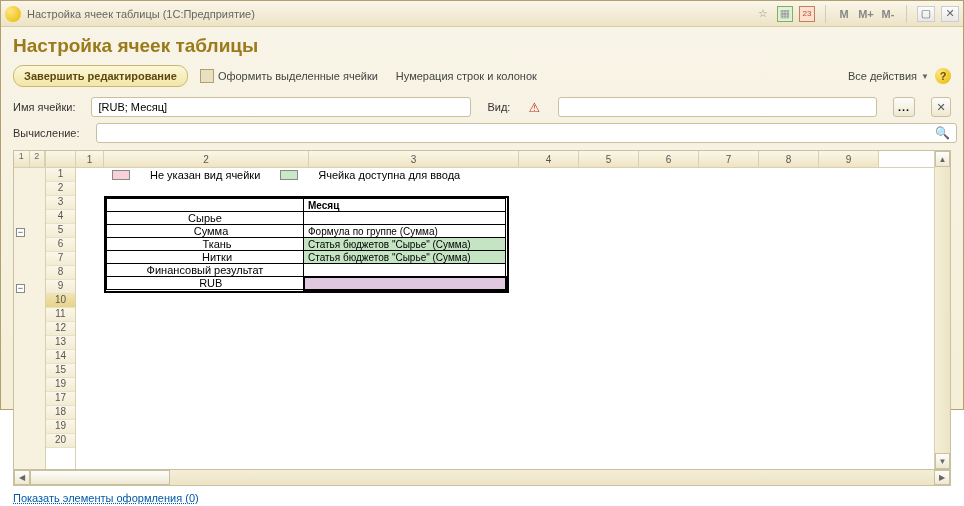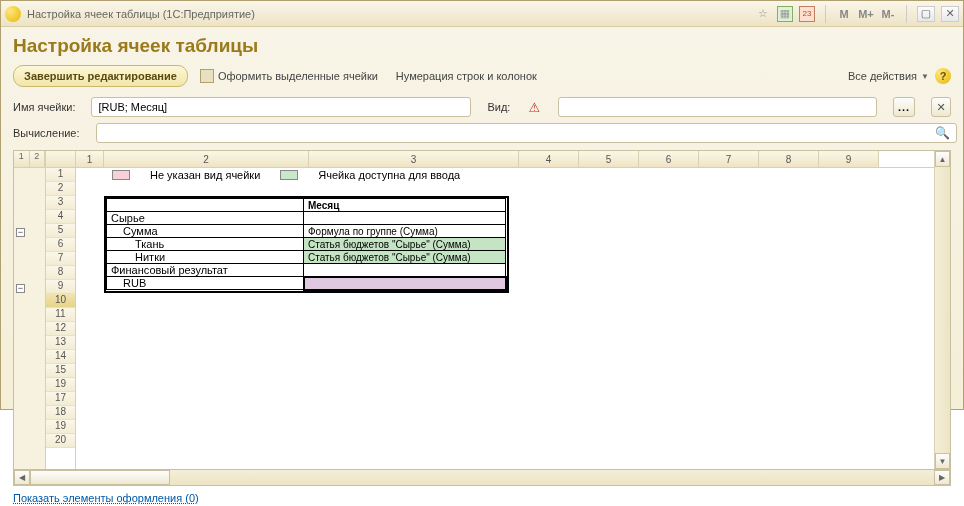--- a/index.html
+++ b/index.html
@@ -166,21 +166,21 @@
 .dg {
   position: absolute;
   top: 28px;
   left: 28px;
   border: 2px solid #000;
   font-size: 11px;
 }
 .dg table { border-collapse: collapse; }
 .dg td { border: 1px solid #000; height: 13px; padding: 0 4px; vertical-align: middle; }
 .dg .h { background: #fff; font-weight: bold; }
-.dg .lbl { width: 197px; }
+.dg .lbl { width: 197px; text-align: center; }
 .dg .val { width: 202px; font-size: 10px; }
 .dg .ind1 { padding-left: 16px; }
 .dg .ind2 { padding-left: 28px; }
 .dg .grn { background: #c4e4c4; }
 .dg .sel-cell { background: #e0c8e0; border: 2px solid #000; }
 
 .vscroll {
   width: 16px;
   background: linear-gradient(90deg,#f4eed8,#ece4c4);
   border-left: 1px solid #d8d0b0;

